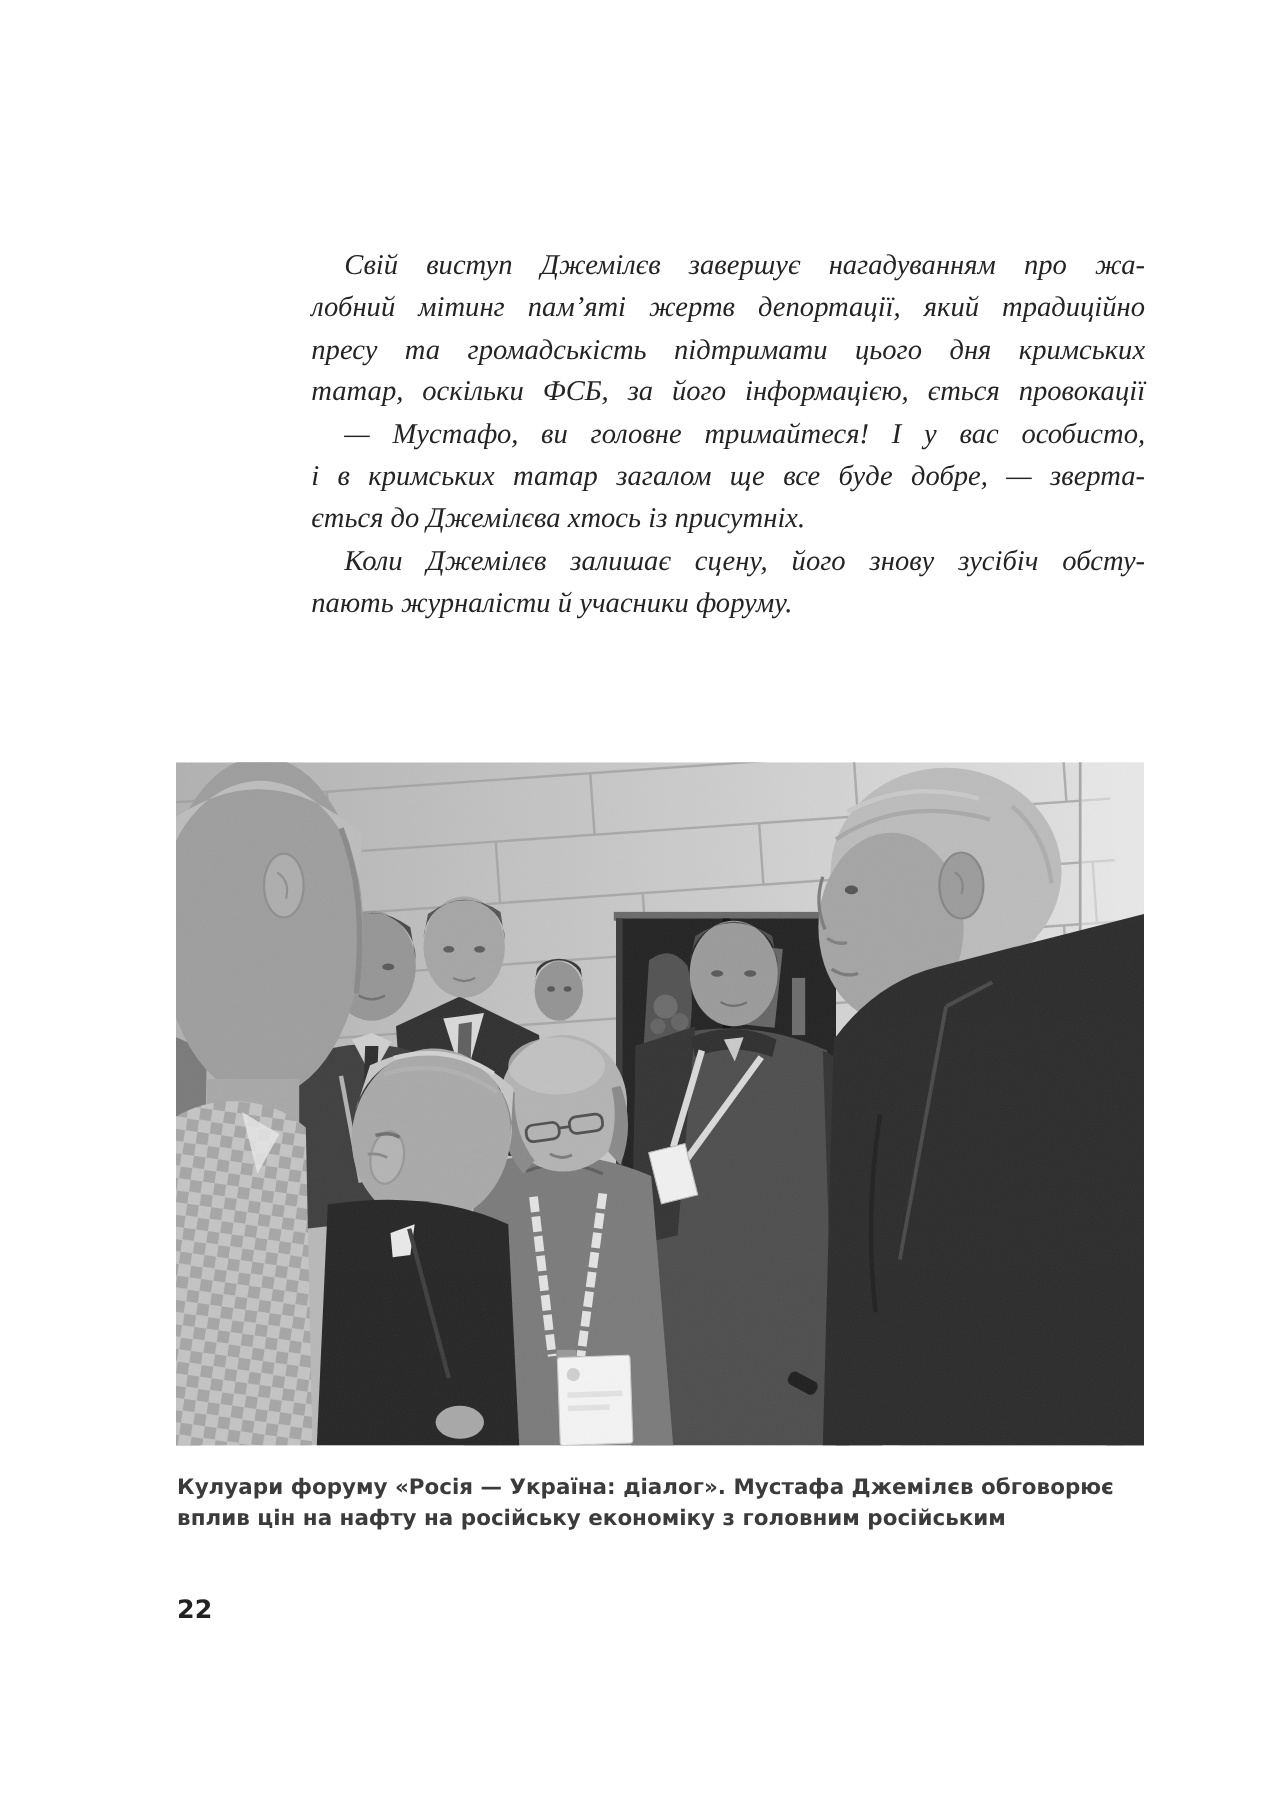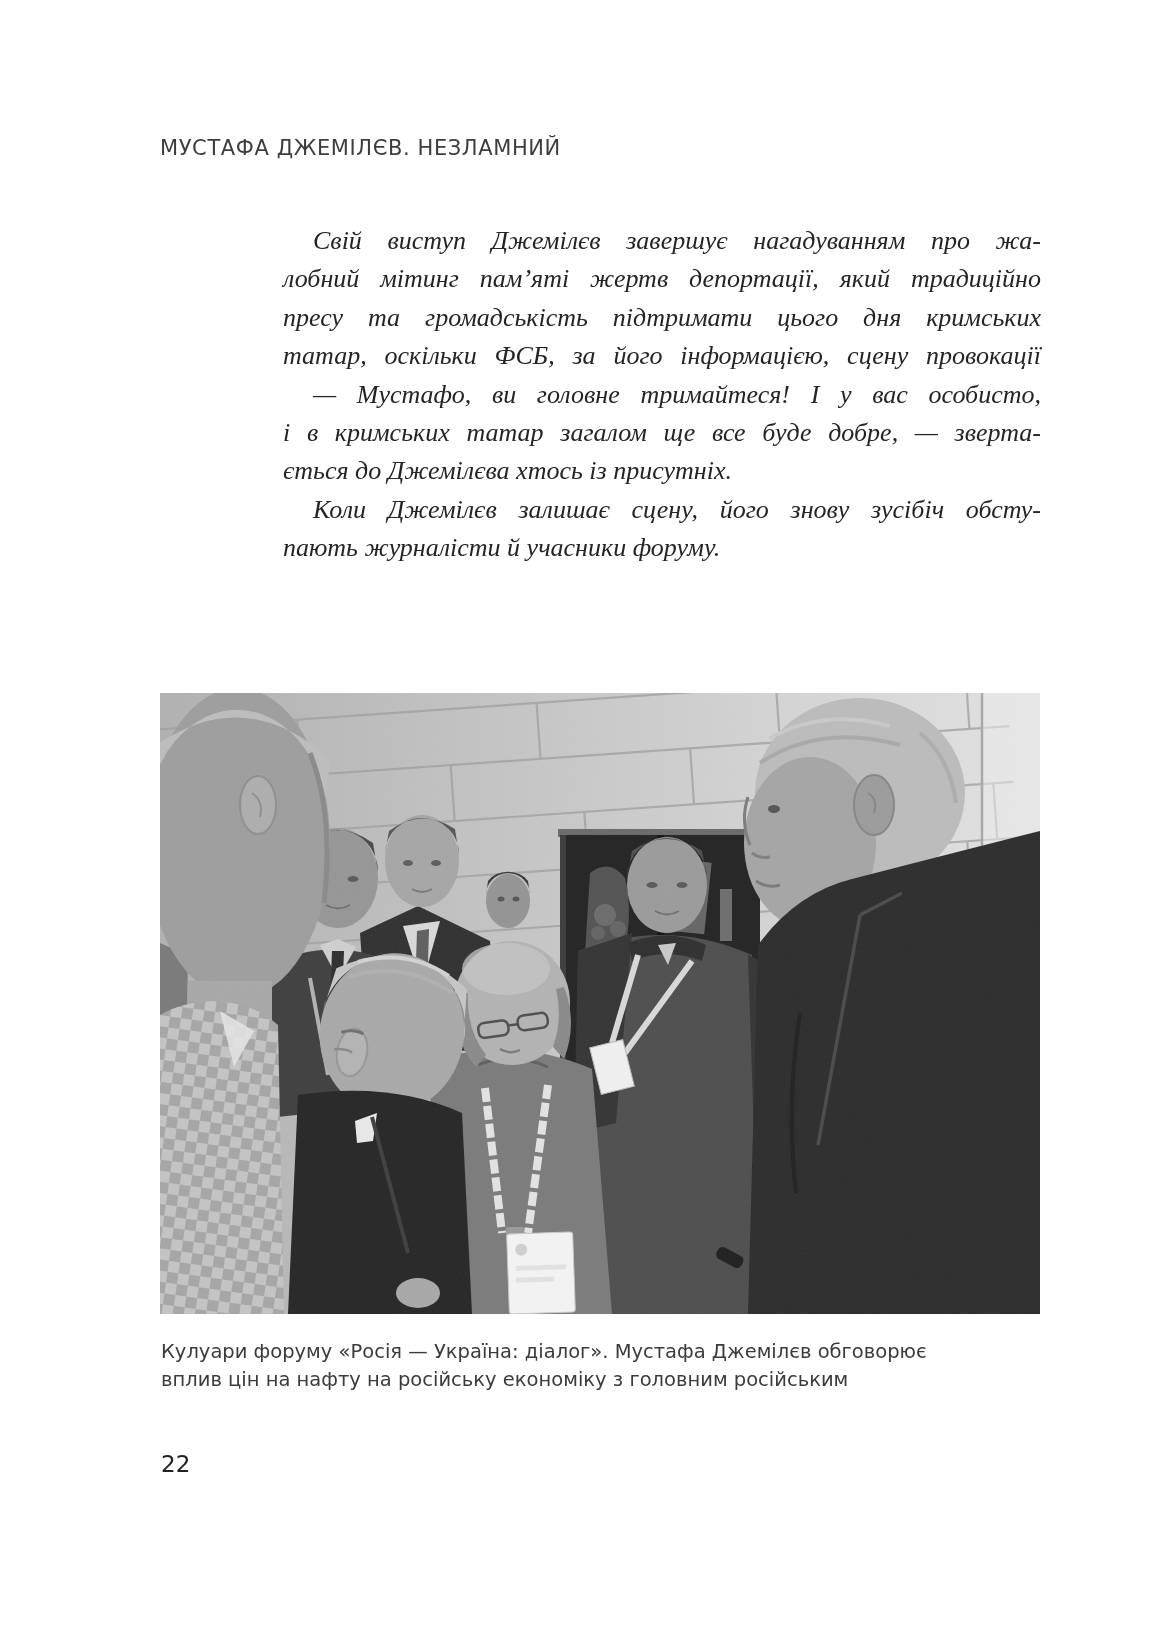--- a/index.html
+++ b/index.html
@@ -10,37 +10,36 @@
         color:#3d3d3d;white-space:nowrap;}
   .body-text{position:absolute;left:283px;top:222px;width:758px;
         font-size:26px;line-height:38.4px;color:#242424;}
   .ln{display:block;text-align:justify;text-align-last:justify;text-justify:inter-word;font-style:italic;}
   .ln.first{padding-left:30px;}
   .ln.plast{text-align-last:left;}
   .photo-wrap{position:absolute;left:160px;top:693px;width:880px;height:621px;}
   .photo-wrap svg{display:block;}
   .caption{position:absolute;left:161px;top:1338px;width:880px;
         font-family:"DejaVu Sans",sans-serif;font-size:19.5px;line-height:27.5px;color:#3b3b3b;}
-  .caption .cap-line{display:block;}
+  .caption .cap-line{display:block;font-weight:bold;}
   .page-number{position:absolute;left:161px;top:1451px;
-        font-family:"DejaVu Sans",sans-serif;font-weight:normal;font-size:23px;color:#222;}
+        font-family:"DejaVu Sans",sans-serif;font-weight:bold;font-size:23px;color:#222;}
 </style>
 </head>
 <body>
 
 <div class="page">
 
-  <div class="running-header">МУСТАФА ДЖЕМІЛЄВ. НЕЗЛАМНИЙ</div>
 
   <div class="body-text">
     <div>
       <span class="ln first">Свій виступ Джемілєв завершує нагадуванням про жа-</span>
       <span class="ln">лобний мітинг пам’яті жертв депортації, який традиційно</span>
       <span class="ln">пресу та громадськість підтримати цього дня кримських</span>
-      <span class="ln">татар, оскільки ФСБ, за його інформацією, сцену провокації</span>
+      <span class="ln">татар, оскільки ФСБ, за його інформацією, ється провокації</span>
     </div>
     <div>
       <span class="ln first">— Мустафо, ви головне тримайтеся! І у вас особисто,</span>
       <span class="ln">і в кримських татар загалом ще все буде добре, — зверта-</span>
       <span class="ln plast">ється до Джемілєва хтось із присутніх.</span>
     </div>
     <div>
       <span class="ln first">Коли Джемілєв залишає сцену, його знову зусібіч обсту-</span>
       <span class="ln plast">пають журналісти й учасники форуму.</span>
     </div>

